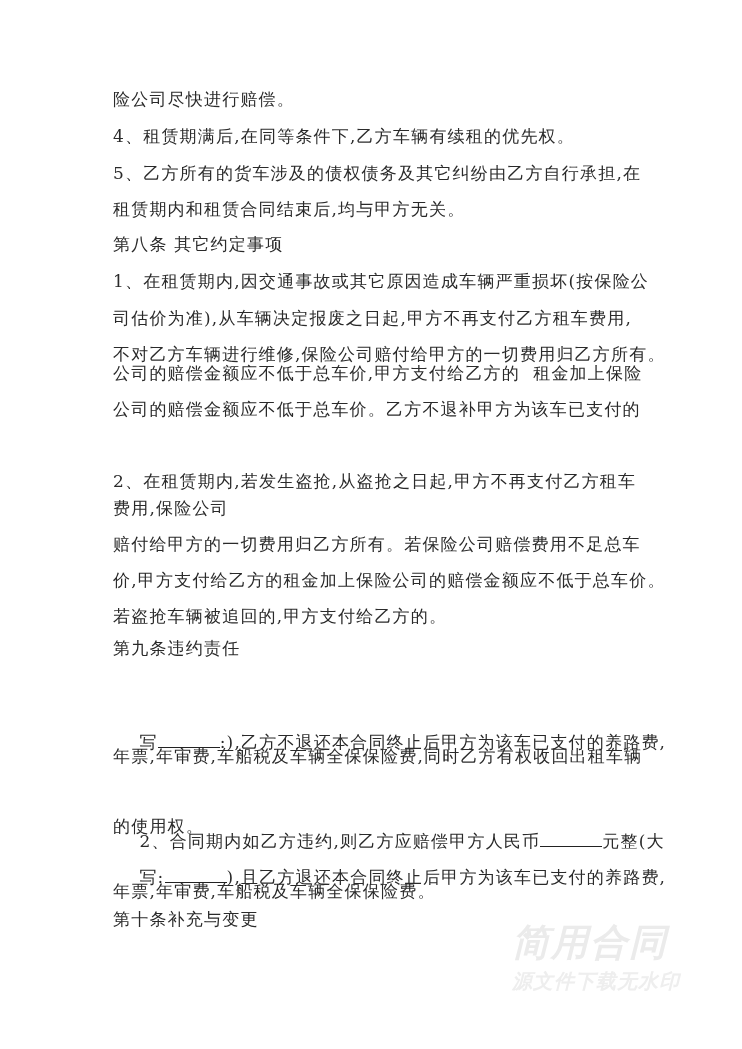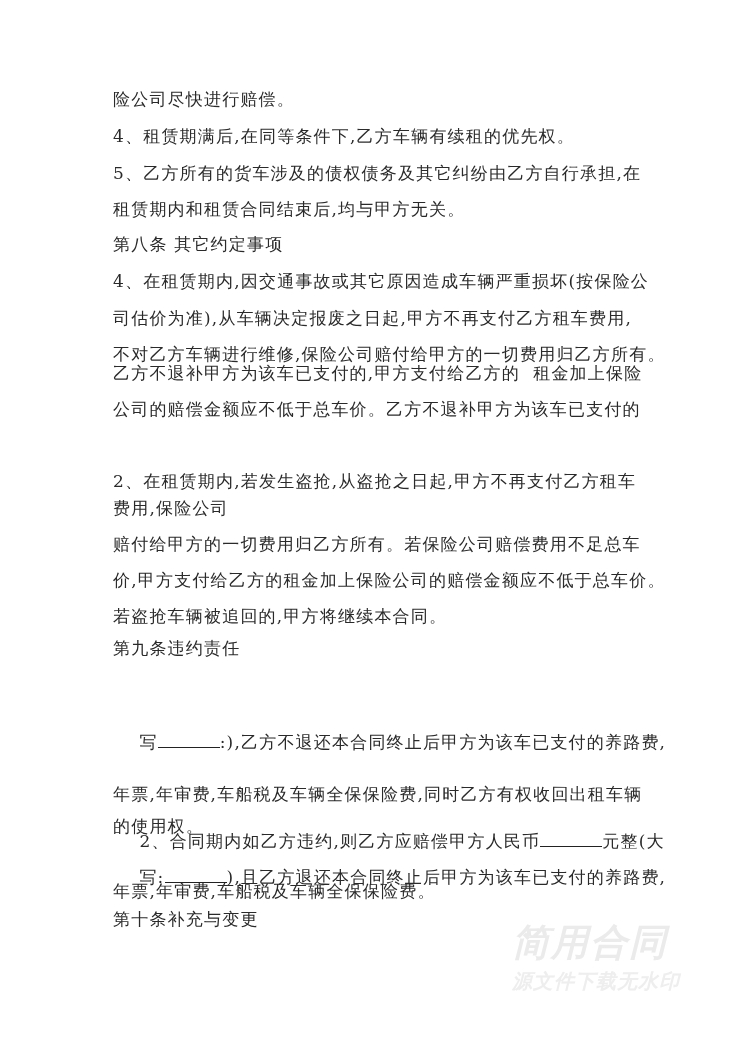--- a/index.html
+++ b/index.html
@@ -22,36 +22,36 @@
   </style>
 </head>
 <body>
 
 <div class="page">
   <div class="line" style="top:88px">险公司尽快进行赔偿。</div>
   <div class="line" style="top:125px">4、租赁期满后,在同等条件下,乙方车辆有续租的优先权。</div>
   <div class="line" style="top:162px">5、乙方所有的货车涉及的债权债务及其它纠纷由乙方自行承担,在</div>
   <div class="line" style="top:198px">租赁期内和租赁合同结束后,均与甲方无关。</div>
   <div class="line" style="top:233px">第八条 其它约定事项</div>
-  <div class="line" style="top:270px">4、在租赁期内,因交通事故或其它原因造成车辆严重损坏(按保险公</div>
+  <div class="line" style="top:270px">1、在租赁期内,因交通事故或其它原因造成车辆严重损坏(按保险公</div>
   <div class="line" style="top:307px">司估价为准),从车辆决定报废之日起,甲方不再支付乙方租车费用,</div>
   <div class="line" style="top:343px">不对乙方车辆进行维修,保险公司赔付给甲方的一切费用归乙方所有。</div>
-  <div class="line" style="top:362px; top:362px">乙方不退补甲方为该车已支付的,甲方支付给乙方的  租金加上保险</div>
+  <div class="line" style="top:362px; top:362px">公司的赔偿金额应不低于总车价,甲方支付给乙方的  租金加上保险</div>
   <div class="line" style="top:398px">公司的赔偿金额应不低于总车价。乙方不退补甲方为该车已支付的</div>
   <div class="line" style="top:470px">2、在租赁期内,若发生盗抢,从盗抢之日起,甲方不再支付乙方租车</div>
   <div class="line" style="top:497px">费用,保险公司</div>
   <div class="line" style="top:533px">赔付给甲方的一切费用归乙方所有。若保险公司赔偿费用不足总车</div>
   <div class="line" style="top:569px">价,甲方支付给乙方的租金加上保险公司的赔偿金额应不低于总车价。</div>
-  <div class="line" style="top:605px">若盗抢车辆被追回的,甲方将继续本合同。</div>
+  <div class="line" style="top:605px">若盗抢车辆被追回的,甲方支付给乙方的。</div>
   <div class="line" style="top:637px">第九条违约责任</div>
 
   <div class="line" style="top:709px">
     <span>写</span><span class="blank"></span><span>:),乙方不退还本合同终止后甲方为该车已支付的养路费,</span>
   </div>
-  <div class="line" style="top:783px">年票,年审费,车船税及车辆全保保险费,同时乙方有权收回出租车辆</div>
+  <div class="line" style="top:745px">年票,年审费,车船税及车辆全保保险费,同时乙方有权收回出租车辆</div>
   <div class="line" style="top:815px">的使用权。</div>
 
   <div class="line" style="top:808px">
     <span>2、合同期内如乙方违约,则乙方应赔偿甲方人民币</span><span class="blank"></span><span>元整(大</span>
   </div>
   <div class="line" style="top:844px">
     <span>写:</span><span class="blank"></span><span>),且乙方退还本合同终止后甲方为该车已支付的养路费,</span>
   </div>
   <div class="line" style="top:880px">年票,年审费,车船税及车辆全保保险费。</div>
   <div class="line" style="top:908px">第十条补充与变更</div>

